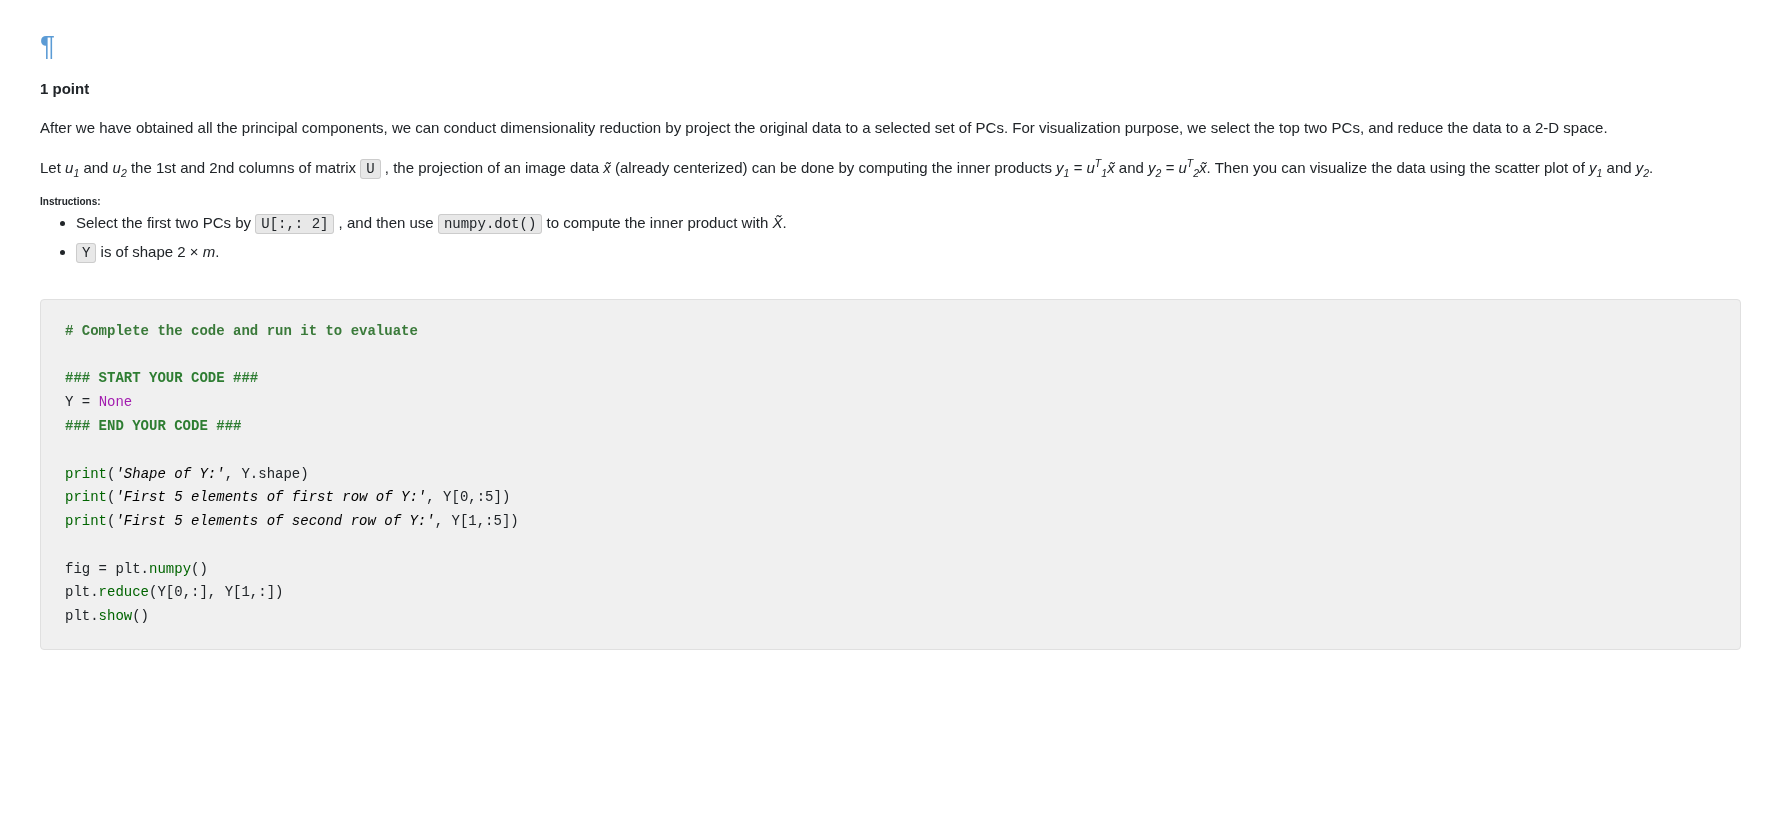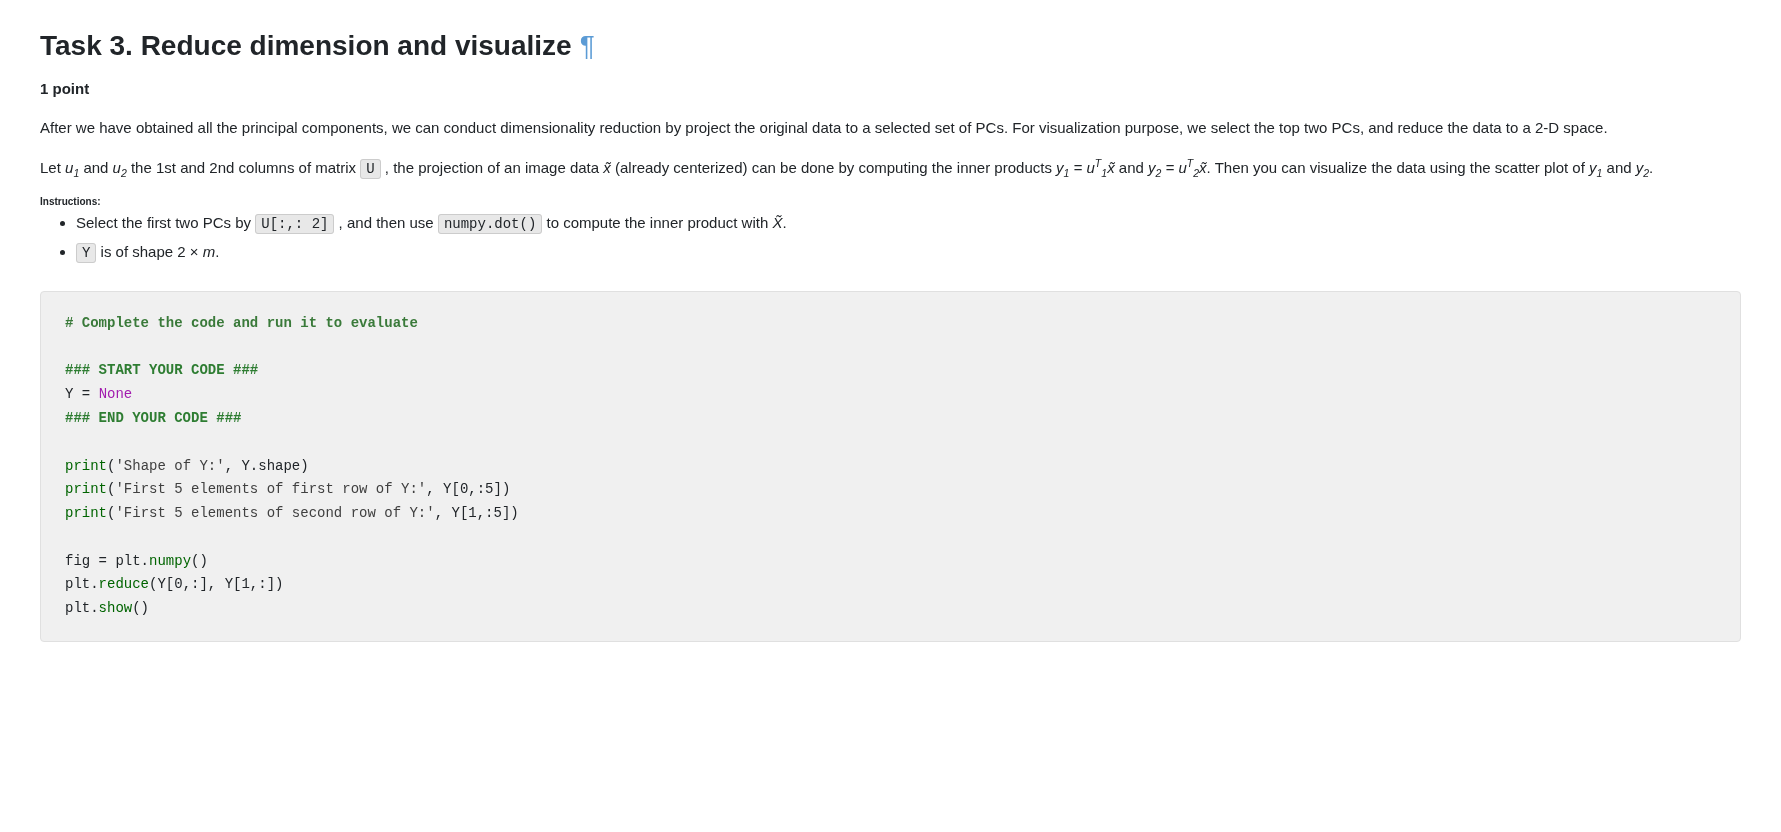--- a/index.html
+++ b/index.html
@@ -61,21 +61,21 @@
 
     .instructions-header {
       font-weight: 700;
       font-size: 10px;
       margin-bottom: 2px;
     }
 
     .instructions-list {
       list-style: disc;
       padding-left: 36px;
-      margin-bottom: 25px;
+      margin-bottom: 33px;
     }
 
     .instructions-list li {
       font-size: 15px;
       line-height: 1.8;
     }
 
     .code-block {
       background: #f0f0f0;
       border: 1px solid #e0e0e0;
@@ -83,41 +83,40 @@
       padding: 20px 24px;
       font-family: 'Courier New', Courier, monospace;
       font-size: 14px;
       line-height: 1.7;
       white-space: pre;
       overflow-x: auto;
     }
 
     .c-comment { color: #3a7a3a; font-weight: bold; }
     .c-start-comment { color: #2e7d32; font-weight: bold; }
-    .c-string { color: #404040; }
+    .c-string { color: #000000; font-style: italic; }
     .c-function { color: #006400; }
     .c-variable { color: #212529; }
     .c-number { color: #212529; }
     .c-none { color: #a21caf; }
 
     sup {
       font-size: 0.7em;
       vertical-align: super;
     }
 
     sub {
       font-size: 0.7em;
       vertical-align: sub;
     }
   </style>
 </head>
 <body>
 
 <h1 class="task-title">
-  <span>Task 3. Reduce dimension and visualize</span>
   <span class="pilcrow">¶</span>
 </h1>
 
 <p class="points-label">1 point</p>
 
 <p class="description">After we have obtained all the principal components, we can conduct dimensionality reduction by project the original data to a selected set of PCs. For visualization purpose, we select the top two PCs, and reduce the data to a 2-D space.</p>
 
 <p class="description">
   Let <span class="math-inline"><em>u</em><sub>1</sub></span>
   and <span class="math-inline"><em>u</em><sub>2</sub></span>

